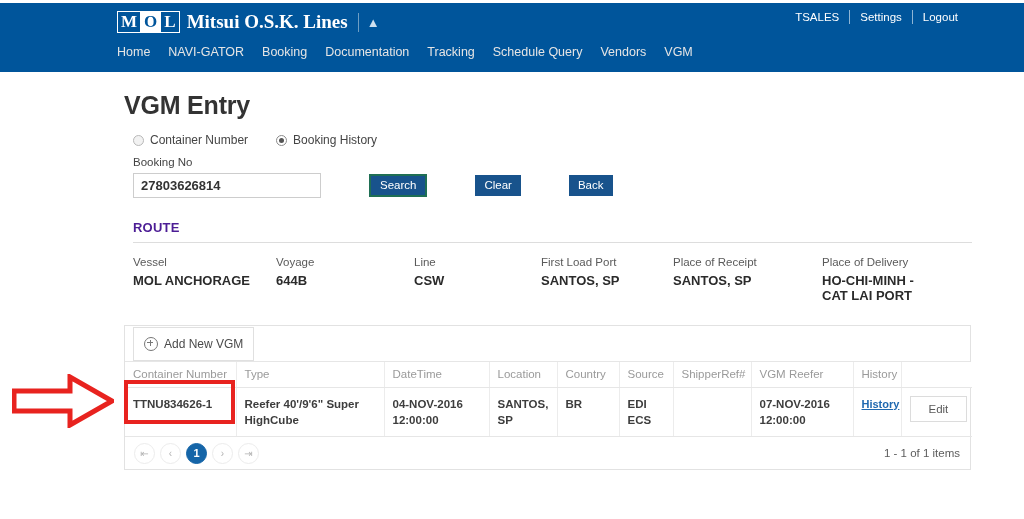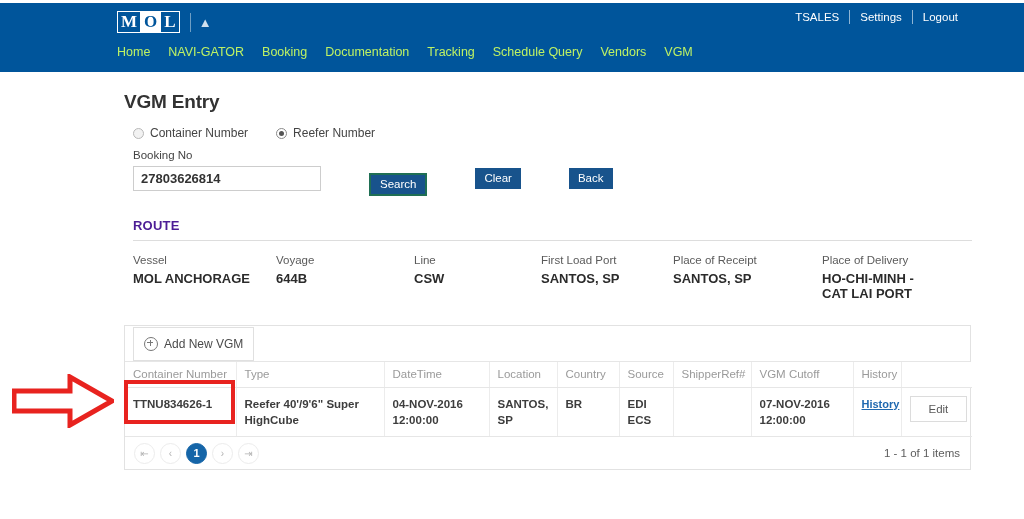--- a/index.html
+++ b/index.html
@@ -107,21 +107,21 @@
   
   .mainnav {
     position: absolute;
     left: 117px;
     top: 42px;
     display: flex;
     align-items: center;
     font-size: 12.5px;
   }
   .mainnav a {
-    color: #bef264;
+    color: #e5e5e5;
     text-decoration: none;
     margin-right: 18px;
     white-space: nowrap;
     text-align: center;
   }
   .mainnav a:last-child { margin-right: 0; }
 
   
   .page {
     position: absolute;
@@ -130,21 +130,21 @@
     width: 1024px;
   }
   .content {
     position: absolute;
     left: 124px;
     top: 0;
     width: 848px;
   }
 
   .page-title {
-    font-size: 19px;
+    font-size: 25px;
     font-weight: bold;
     color: #333333;
     margin: 19px 0 0 0;
     letter-spacing: -0.2px;
   }
 
   
   .radio-row {
     display: flex;
     align-items: center;
@@ -222,21 +222,21 @@
     cursor: pointer;
     font-family: "Liberation Sans", sans-serif;
     line-height: 21px;
     box-sizing: border-box;
     white-space: nowrap;
   }
   .btn-blue.focused {
     border: 2px solid #1f6f54;
     height: 23px;
     line-height: 19px;
-    margin-top: 7px;
+    margin-top: 1px;
   }
 
   
   .section-head {
     font-size: 13px;
     font-weight: bold;
     color: #4c1d95;
     margin: 22px 0 0 9px;
     letter-spacing: 0.2px;
   }
@@ -442,20 +442,21 @@
 
 <div class="topbar">
   <div class="topbar-inner">
 
     <div class="logo-wrap">
       <div class="logo-mark">
         <span class="logo-letter">M</span>
         <span class="logo-letter inverted">O</span>
         <span class="logo-letter">L</span>
       </div>
+      <span class="logo-text">Mitsui O.S.K. Lines</span>
       <span class="logo-divider"></span>
       <span class="logo-caret">▲</span>
     </div>
 
     <div class="toplinks">
       <a href="#">TSALES</a>
       <span class="sep"></span>
       <a href="#">Settings</a>
       <span class="sep"></span>
       <a href="#">Logout</a>
@@ -480,21 +481,21 @@
 
     <h1 class="page-title">VGM Entry</h1>
 
     <div class="radio-row">
       <label class="radio-opt">
         <span class="radio-dot"></span>
         <span>Container Number</span>
       </label>
       <label class="radio-opt">
         <span class="radio-dot checked"></span>
-        <span>Reefer Number</span>
+        <span>Booking History</span>
       </label>
     </div>
 
     <div class="field-label">Booking No</div>
 
     <div class="search-row">
       <input class="text-input" type="text" value="27803626814" style="">
       <button class="btn-blue focused">Search</button>
       <button class="btn-blue">Clear</button>
       <button class="btn-blue">Back</button>
@@ -554,21 +555,21 @@
         </colgroup>
         <thead>
           <tr>
             <th>Container Number</th>
             <th>Type</th>
             <th>DateTime</th>
             <th>Location</th>
             <th>Country</th>
             <th>Source</th>
             <th>ShipperRef#</th>
-            <th>VGM Cutoff</th>
+            <th>VGM Reefer</th>
             <th>History</th>
             <th></th>
           </tr>
         </thead>
         <tbody>
           <tr>
             <td>TTNU834626-1</td>
             <td>Reefer 40'/9'6" Super HighCube</td>
             <td>04-NOV-2016 12:00:00</td>
             <td>SANTOS, SP</td>

